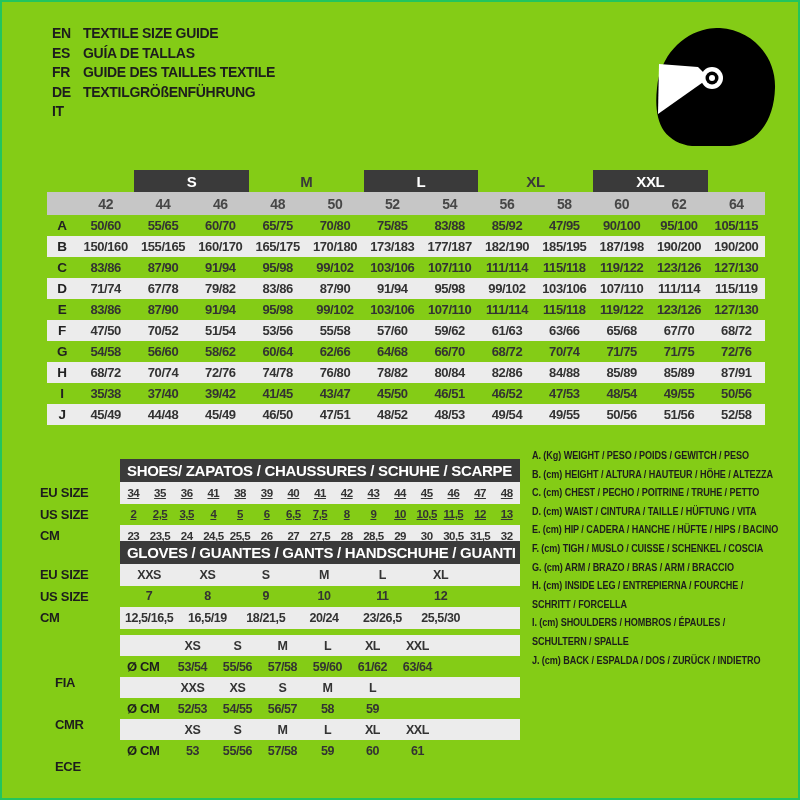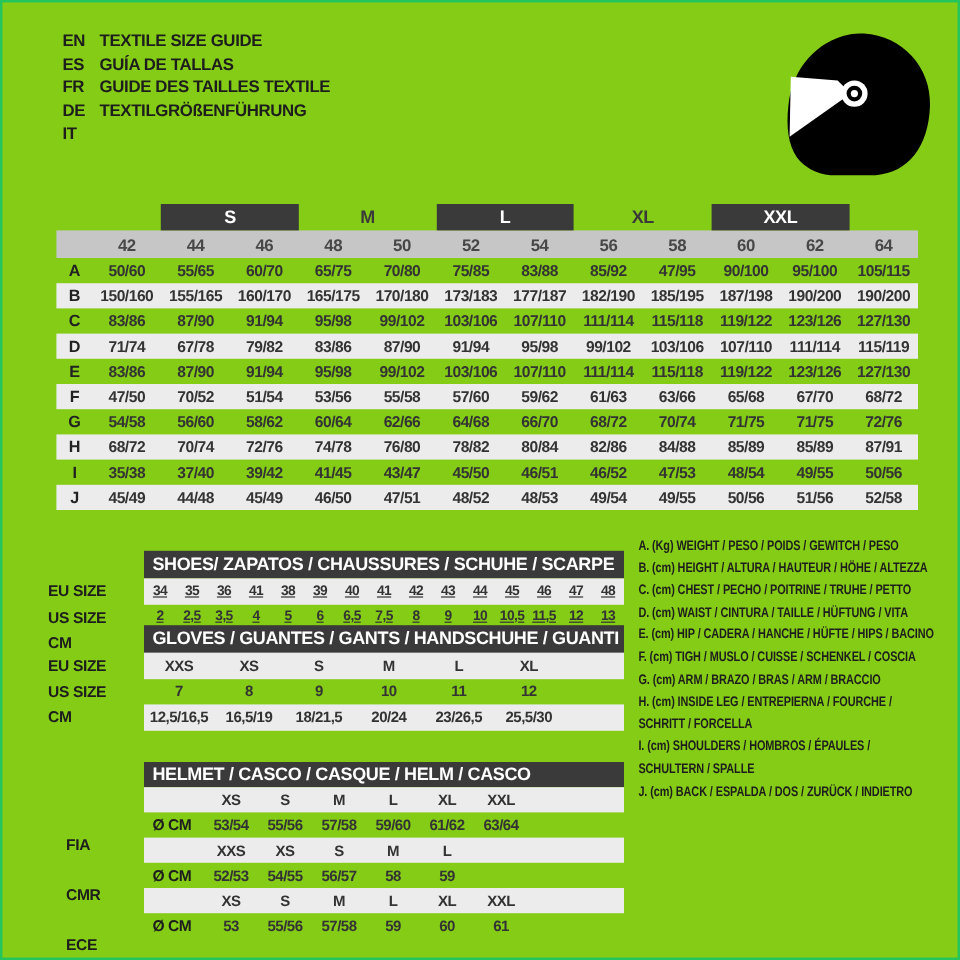--- a/index.html
+++ b/index.html
@@ -23,21 +23,21 @@
   .box-plain{color:var(--dark,#3a3a3a);}
   .cols{height:23px;background:var(--graybar,#c6c6c6);color:#474747;}
   .cell{display:flex;align-items:center;justify-content:center;letter-spacing:-0.4px;}
   .cols .cell{font-size:14px;}
   .trow{height:21px;font-size:13px;color:#333;}
   .trow.alt{background:var(--pale,#ececec);}
   .rlabel{font-size:13.5px;color:#222;}
 
   
   .section{position:absolute;left:35px;width:485px;}
-  #shoes{top:457px;} #gloves{top:519px;} #helmet{top:633px;}
+  #shoes{top:457px;} #gloves{top:539px;} #helmet{top:633px;}
   .srow{display:flex;height:21.5px;}
   #helmet .srow{height:21px;}
   .title-row{height:23px;}
   .slabel{width:83px;flex:0 0 83px;display:flex;align-items:center;font-size:13px;letter-spacing:-0.3px;color:#1d1d1d;padding-left:3px;box-sizing:border-box;}
   #helmet .slabel{padding-left:18px;margin-top:26px;}
   .sec-title{width:400px;flex:0 0 400px;background:var(--dark,#3a3a3a);color:#fff;display:flex;align-items:center;font-size:15px;letter-spacing:-0.3px;padding-left:7px;box-sizing:border-box;}
   .sarea{width:400px;flex:0 0 400px;display:flex;}
   .sarea.pale{background:var(--pale,#ececec);}
   .shoe-cell{flex:1;font-size:11.5px;letter-spacing:-0.5px;color:#333;text-decoration:underline;}
   .glove-cell{width:58.3px;flex:0 0 58.3px;font-size:12.5px;color:#333;}
@@ -365,24 +365,20 @@
             <div class="cell glove-cell">18/21,5</div>
             <div class="cell glove-cell">20/24</div>
             <div class="cell glove-cell">23/26,5</div>
             <div class="cell glove-cell">25,5/30</div>
           </div>
         </div>
       </div>
   </div>
 
   <div class="section" id="helmet">
-    <div class="srow title-row">
-      <div class="slabel"></div>
-      <div class="sec-title">HELMET / CASCO / CASQUE / HELM / CASCO</div>
-    </div>
     <div id="helmet-rows">
         <div class="srow">
           <div class="slabel"></div>
           <div class="sarea pale">
             <div class="cell hm-unit"></div>
             <div class="cell hm-cell">XS</div>
             <div class="cell hm-cell">S</div>
             <div class="cell hm-cell">M</div>
             <div class="cell hm-cell">L</div>
             <div class="cell hm-cell">XL</div>

